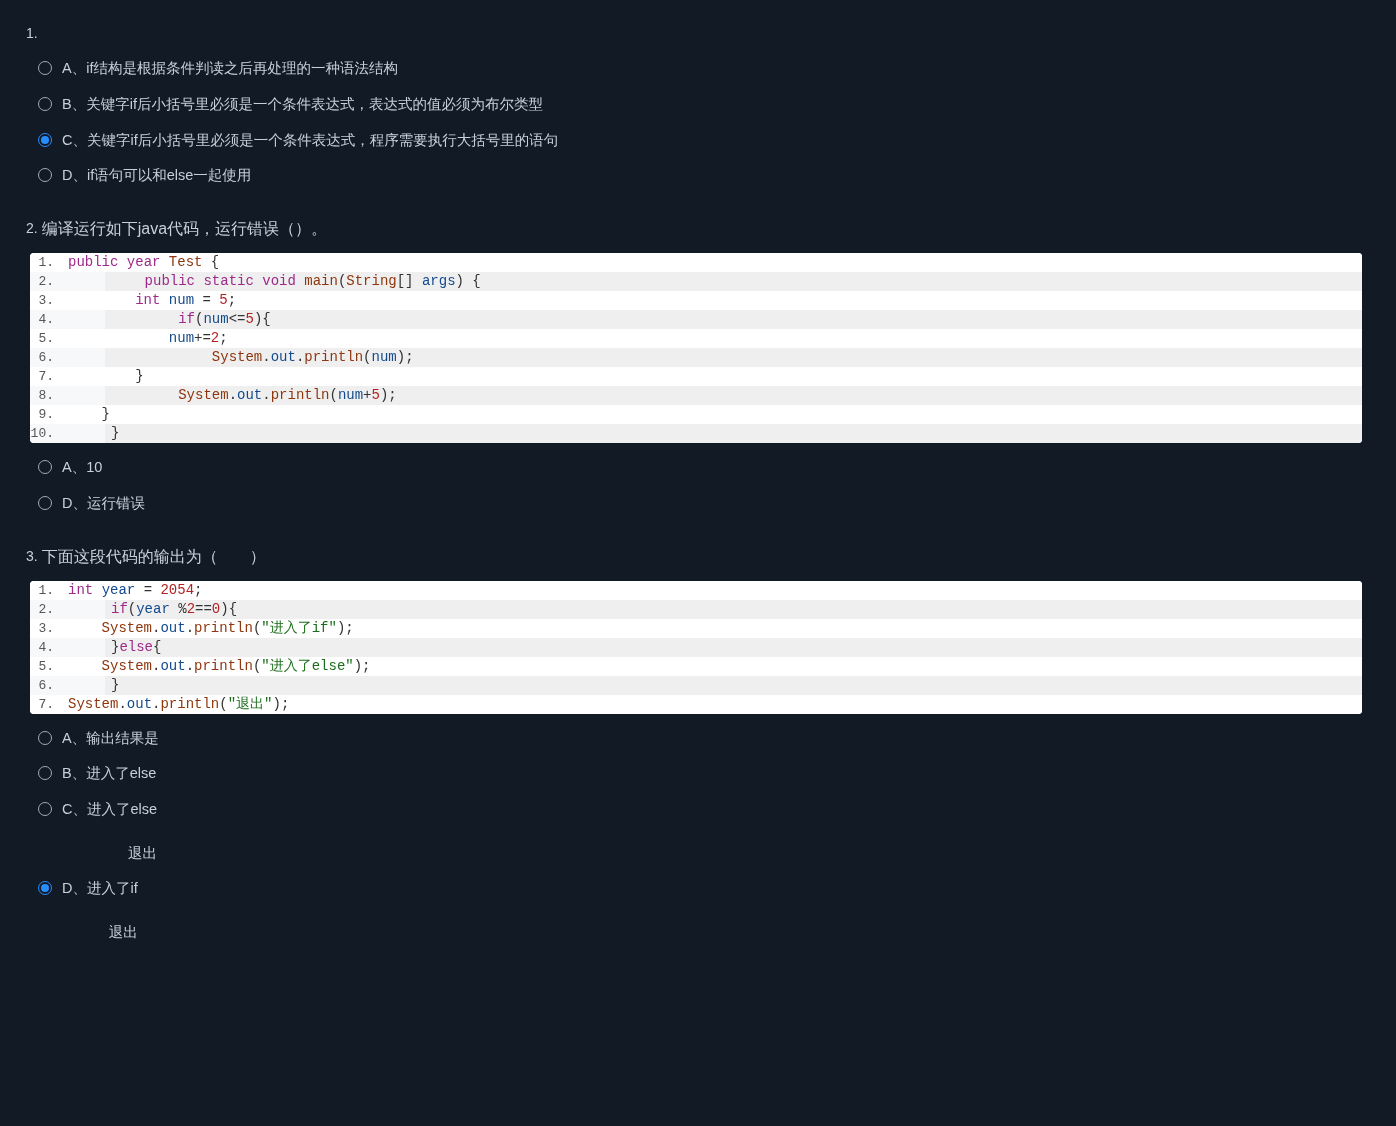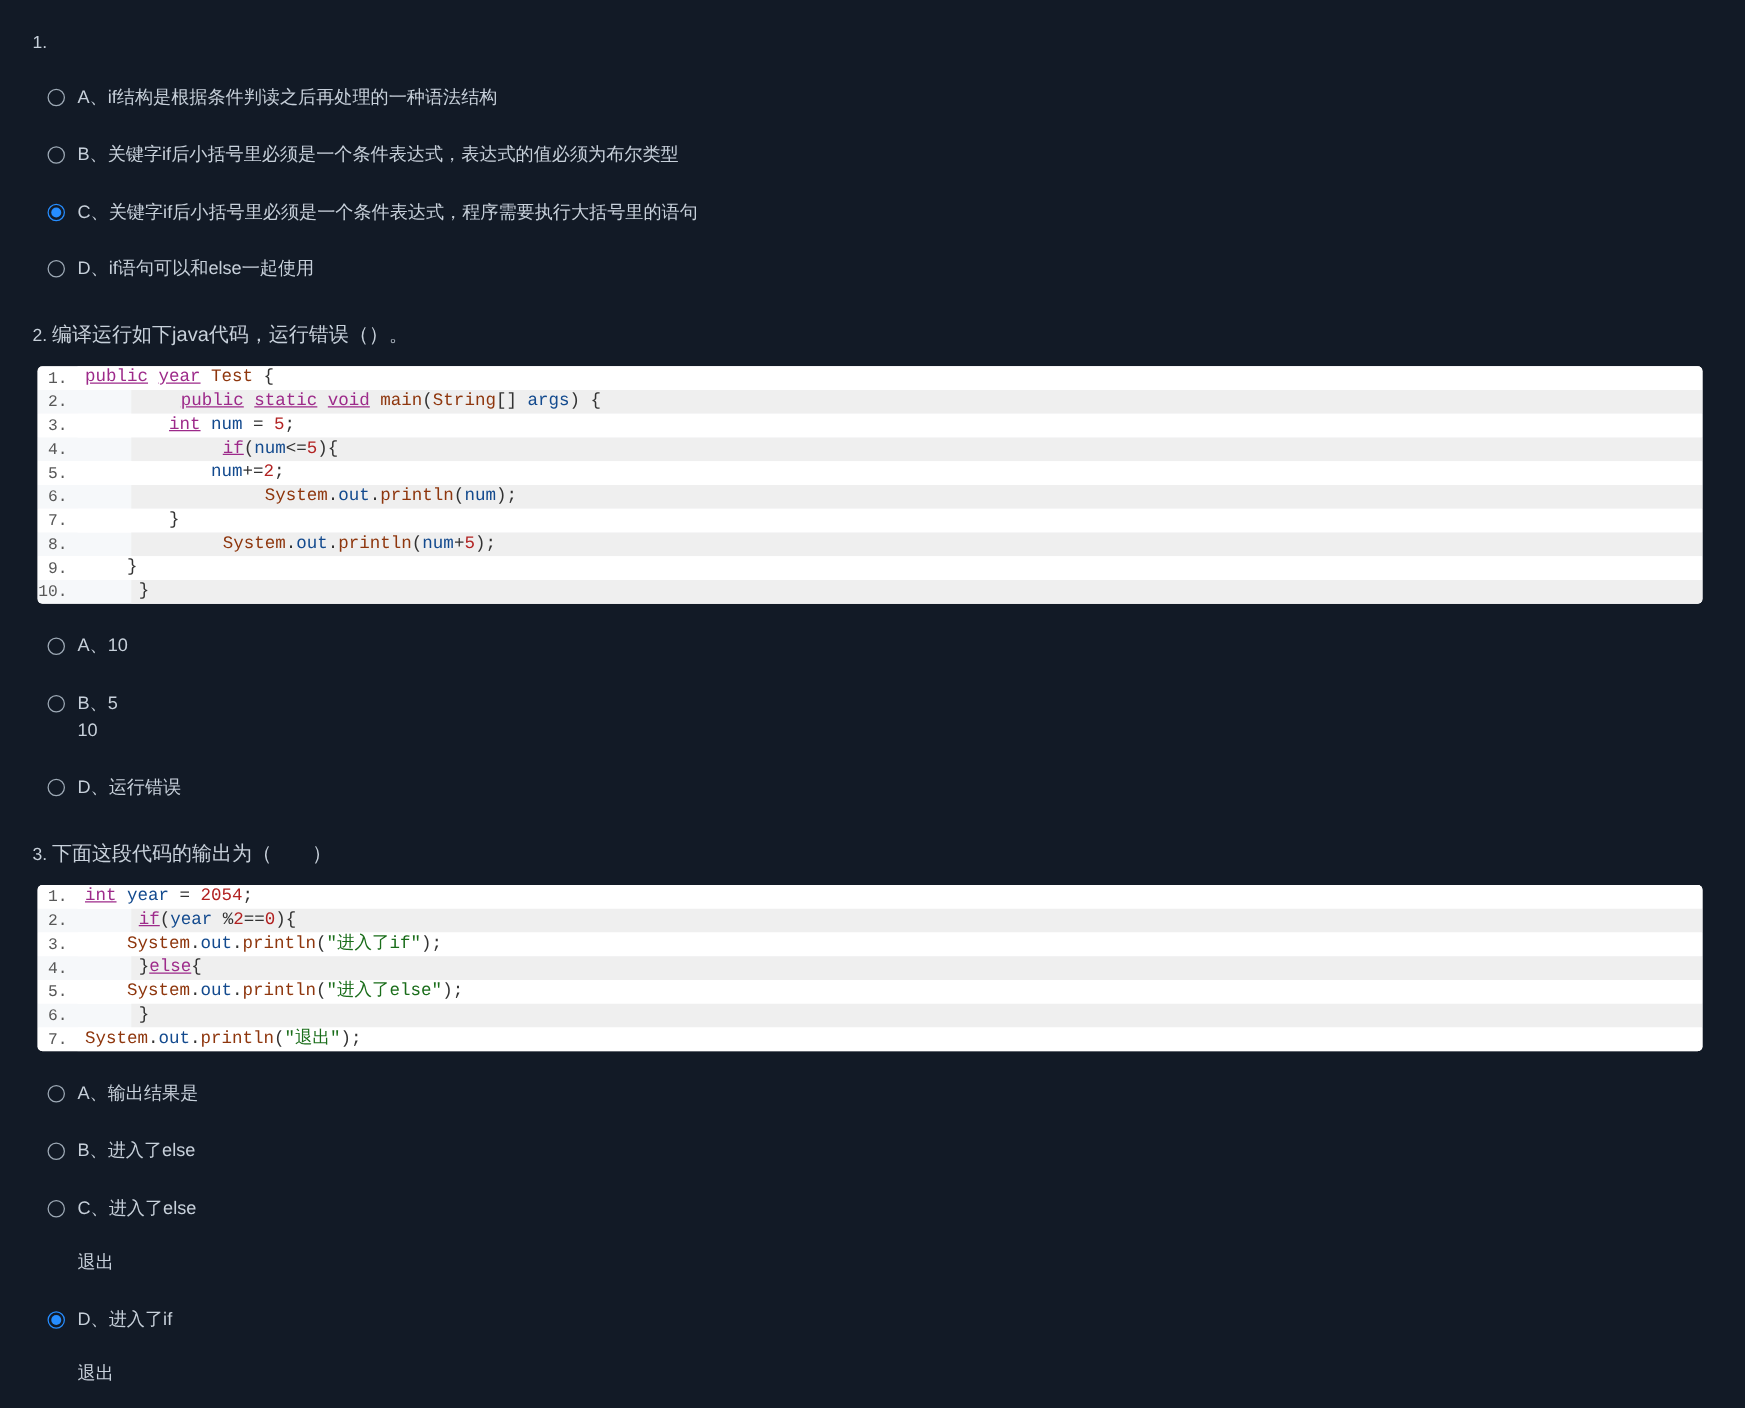--- a/index.html
+++ b/index.html
@@ -54,22 +54,23 @@
     color:var(--fg);
     font-size:16px;
   }
   .options{
     margin-left:12px;
   }
   .opt{
     display:flex;
     align-items:flex-start;
     gap:10px;
-    margin:24px 0;
+    margin:14px 0;
     cursor:pointer;
+    text-align:right;
   }
   .radio{
     width:14px;height:14px;
     border:1.5px solid var(--radio-border);
     border-radius:50%;
     position:relative;
     flex:0 0 14px;
     margin-top:3px;
   }
   .radio.checked{
@@ -113,21 +114,21 @@
     flex:0 0 32px;
     font-size:13px;
   }
   .codeline .ct{
     flex:1 1 auto;
     white-space:pre;
     padding-left:6px;
   }
   .codeline.even .ct{background:var(--code-stripe2);margin-left:43px;}
   .codeline.odd .ct{background:#fff;}
-  .tok-kw{color:var(--kw);text-decoration:underline;}
+  .tok-kw{color:var(--kw);}
   .tok-fn{color:var(--fn);}
   .tok-var{color:var(--var);}
   .tok-num{color:var(--num);}
   .tok-op{color:var(--op);}
   .tok-pun{color:var(--pun);}
   .tok-str{color:var(--str);}
   .tok-plain{color:#222;}
 </style>
 </head>
 <body>
@@ -203,25 +204,20 @@
           <span class="ct"><span class="tok-pun">}</span></span>
         </div>
       </div>
       <div class="options">
         <div class="opt">
           <span class="radio"></span>
           <span class="opt-text"><span>A、</span><span>10</span></span>
         </div>
         <div class="opt">
           <span class="radio"></span>
-          <span class="opt-text"><span>B、</span><span>5
-10</span></span>
-        </div>
-        <div class="opt">
-          <span class="radio"></span>
           <span class="opt-text"><span>D、</span><span>运行错误</span></span>
         </div>
       </div>
     </div>
     <div class="question">
       <div class="q-line">
         <span class="q-num">3.</span>
         <span class="q-title">下面这段代码的输出为（　　）</span>
       </div>
       <div class="codeblock">

